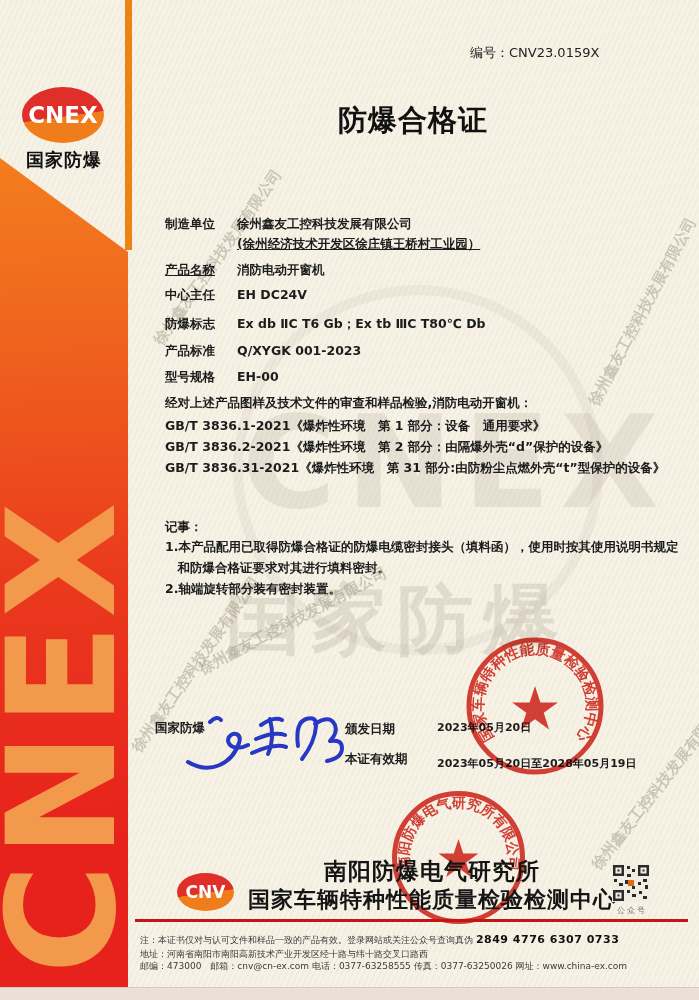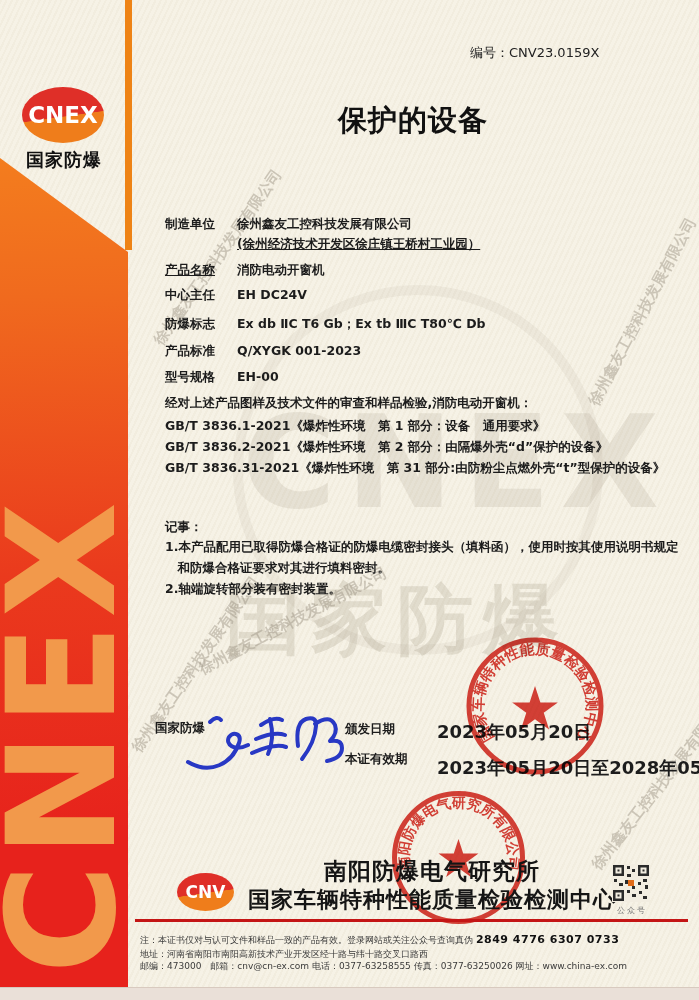--- a/index.html
+++ b/index.html
@@ -32,21 +32,21 @@
   .cnex-sub{left:26px;top:148px;font-size:18px;font-weight:700;letter-spacing:1px;color:#111;}
   
   .serial{left:470px;top:44px;font-size:13px;color:#222;}
   .title{left:338px;top:101px;font-size:29px;font-weight:700;letter-spacing:1px;color:#111;}
   
   .lbl{position:absolute;left:165px;font-size:12.5px;font-weight:700;white-space:nowrap;}
   .val{position:absolute;left:237px;font-size:12.5px;font-weight:700;white-space:nowrap;}
   .para{position:absolute;left:165px;font-size:12.5px;font-weight:700;white-space:nowrap;}
   
   .sign-lbl{position:absolute;font-size:12.5px;font-weight:700;white-space:nowrap;}
-  .sign-val{position:absolute;font-size:18px;font-weight:700;white-space:nowrap;}
+  .sign-val{position:absolute;font-size:11px;font-weight:700;white-space:nowrap;}
   
   .stamp{mix-blend-mode:multiply;opacity:0.85;}
   
   .cnv-oval{left:177px;top:873px;width:57px;height:38px;line-height:38px;font-size:17px;}
   .org{left:165px;width:534px;text-align:center;font-weight:700;color:#151515;white-space:nowrap;}
   .org1{top:856px;font-size:23px;letter-spacing:1px;}
   .org2{top:885px;font-size:22px;letter-spacing:1px;}
   .redline{left:135px;top:919px;width:553px;height:2.5px;background:#c41515;}
   .fnote{position:absolute;left:140px;font-size:9px;color:#3a3a3a;white-space:nowrap;}
   .vcode{font-size:11px;font-weight:700;color:#111;letter-spacing:0.5px;}
@@ -76,21 +76,21 @@
   <div class="abs band"></div>
   <div class="abs band-word">CNEX</div>
   <div class="abs thinline"></div>
 
   <div class="abs oval cnex-oval">CNEX</div>
   <div class="abs cnex-sub">国家防爆</div>
 
   <div class="abs serial">
     <span>编号：</span><span>CNV23.0159X</span>
   </div>
-  <div class="abs title">保护的设备</div>
+  <div class="abs title">防爆合格证</div>
 
   <span class="lbl" style="top:216px;">制造单位</span>
   <span class="val" style="top:216px;">徐州鑫友工控科技发展有限公司</span>
   <span class="val" style="top:236px;text-decoration:underline;">(徐州经济技术开发区徐庄镇王桥村工业园）</span>
 
   <span class="lbl" style="top:262px;text-decoration:underline;">产品名称</span>
   <span class="val" style="top:262px;">消防电动开窗机</span>
 
   <span class="lbl" style="top:287px;">中心主任</span>
   <span class="val" style="top:287px;">EH DC24V</span>

